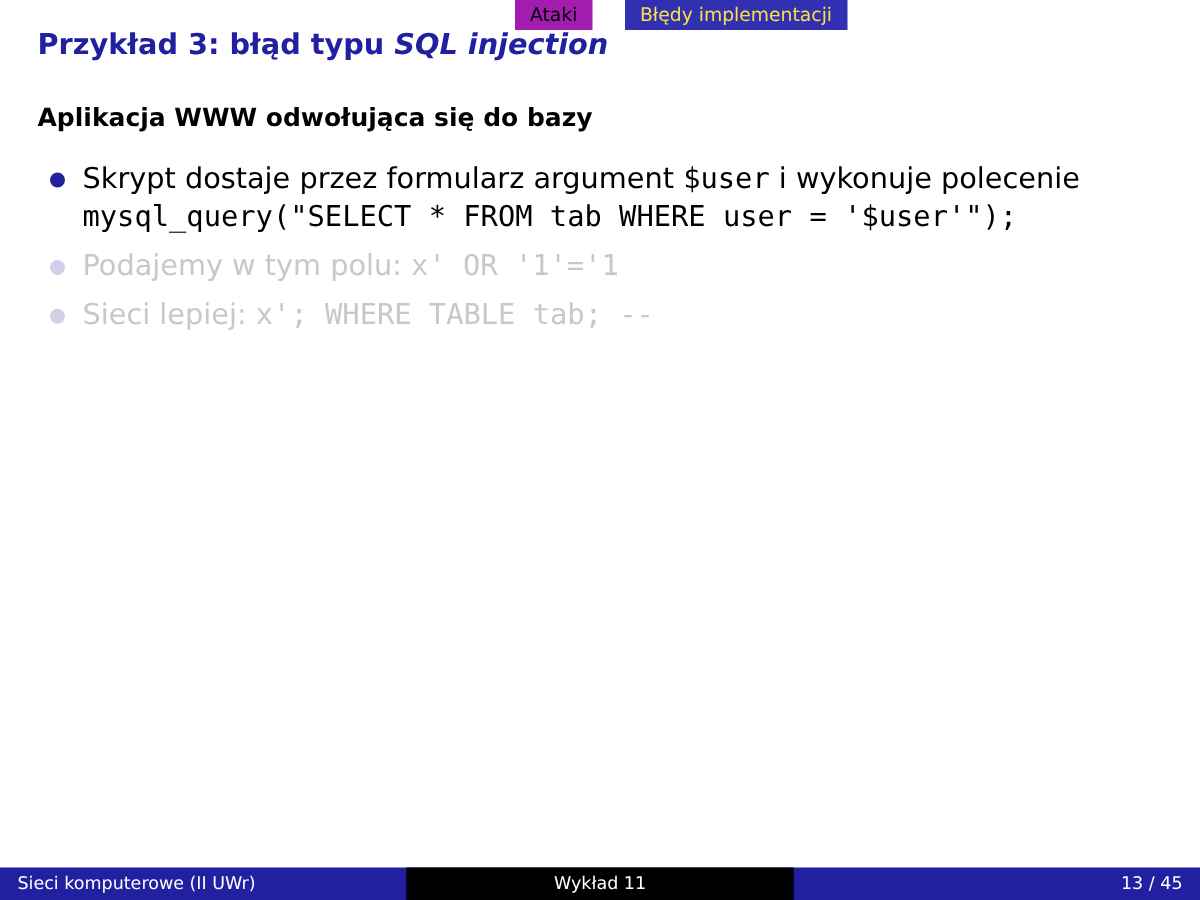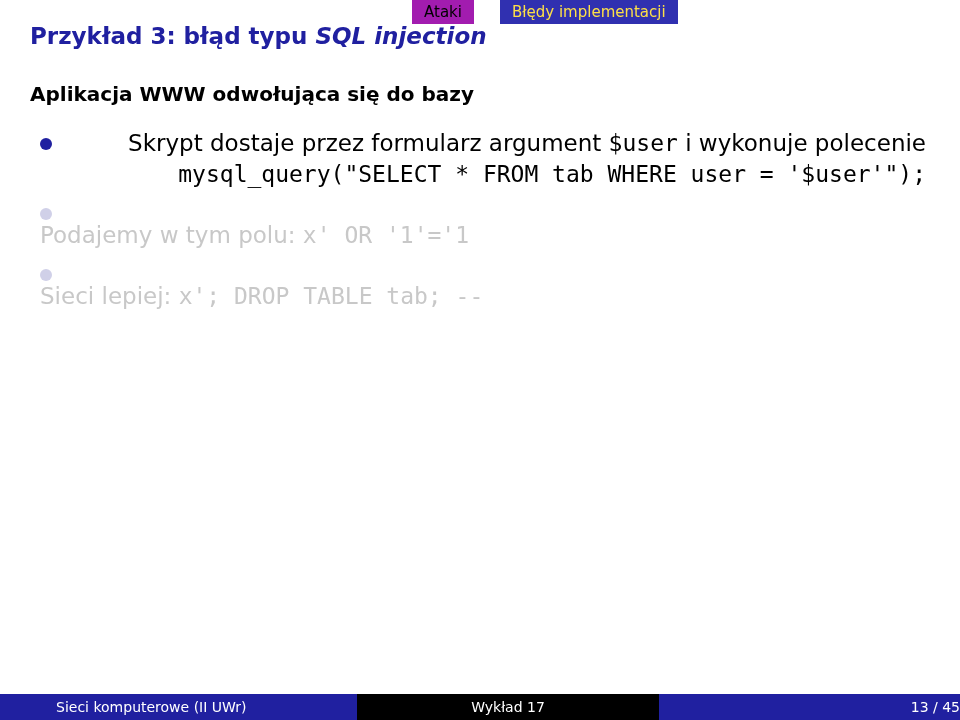--- a/index.html
+++ b/index.html
@@ -9,33 +9,33 @@
   .nav-tabs { position: absolute; top: 0; left: 0; right: 0; height: 28px; }
   .tab { display: inline-block; font-size: 15px; padding: 3px 12px; color: #b0b0b0; }
   .tab-a { position: absolute; left: 412px; top: 0; background: #a21caf; color: #000; }
   .tab-b { position: absolute; left: 480px; top: 0; background: #3030b0; color: #fde047; margin-left: 20px; }
 
   .title { position: absolute; top: 23px; left: 30px; font-size: 23px; font-weight: bold; color: #2020a0; }
   .title .italic { font-style: italic; }
 
   .subtitle { position: absolute; top: 82px; left: 30px; font-size: 20px; font-weight: bold; color: #000; }
 
-  .content { position: absolute; top: 128px; left: 40px; right: 34px; text-align: right; }
+  .content { position: absolute; top: 128px; left: 40px; right: 16px; }
   .item { display: flex; align-items: flex-start; margin-bottom: 8px; font-size: 23px; line-height: 1.35; }
   .bullet { display: inline-block; width: 12px; height: 12px; border-radius: 50%; background: #2020a0; margin-right: 14px; margin-top: 10px; flex-shrink: 0; }
   .bullet.dim { background: #d0d0e8; }
   .item-body { flex: 1; }
   .mono { font-family: "DejaVu Sans Mono", "Courier New", monospace; }
-  .dim-text { color: #c8c8c8; flex-direction: column; }
+  .dim-text { color: #c8c8c8; }
   .dim-text .mono { color: #c8c8c8; }
 
   .footer { position: absolute; left: 0; right: 0; bottom: 0; height: 26px; background: #2020a0; color: #fff; font-size: 14px; display: flex; align-items: center; }
-  .foot-left { flex: 1; padding-left: 14px; margin-left: 42px; }
+  .foot-left { flex: 1; padding-left: 14px; }
   .foot-center { flex: 1; text-align: center; background: #000; align-self: stretch; display: flex; align-items: center; justify-content: center; }
-  .foot-right { flex: 1; text-align: right; }
+  .foot-right { flex: 1; text-align: right; padding-right: 14px; }
 </style>
 </head>
 <body>
 
 <div class="slide">
 
   <div class="nav-tabs">
     <span class="tab tab-a">Ataki</span>
     <span class="tab tab-b">Błędy implementacji</span>
   </div>
@@ -50,23 +50,23 @@
       <div class="item">
         <span class="bullet"></span>
         <span class="item-body"><span>Skrypt dostaje przez formularz argument </span><span class="mono">$user</span><span> i wykonuje polecenie </span><span class="mono">mysql_query("SELECT * FROM tab WHERE user = '$user'");</span></span>
       </div>
       <div class="item dim-text">
         <span class="bullet dim"></span>
         <span class="item-body"><span>Podajemy w tym polu: </span><span class="mono">x' OR '1'='1</span></span>
       </div>
       <div class="item dim-text">
         <span class="bullet dim"></span>
-        <span class="item-body"><span>Sieci lepiej: </span><span class="mono">x'; DROP TABLE tab; --</span></span>
+        <span class="item-body"><span>Sieci lepiej: </span><span class="mono">x'; WHERE TABLE tab; --</span></span>
       </div>
     </div>
 
   <div class="footer">
     <div class="foot-left">Sieci komputerowe (II UWr)</div>
-    <div class="foot-center">Wykład 17</div>
+    <div class="foot-center">Wykład 11</div>
     <div class="foot-right">13 / 45</div>
   </div>
 
 </div>
 
 </body></html>

